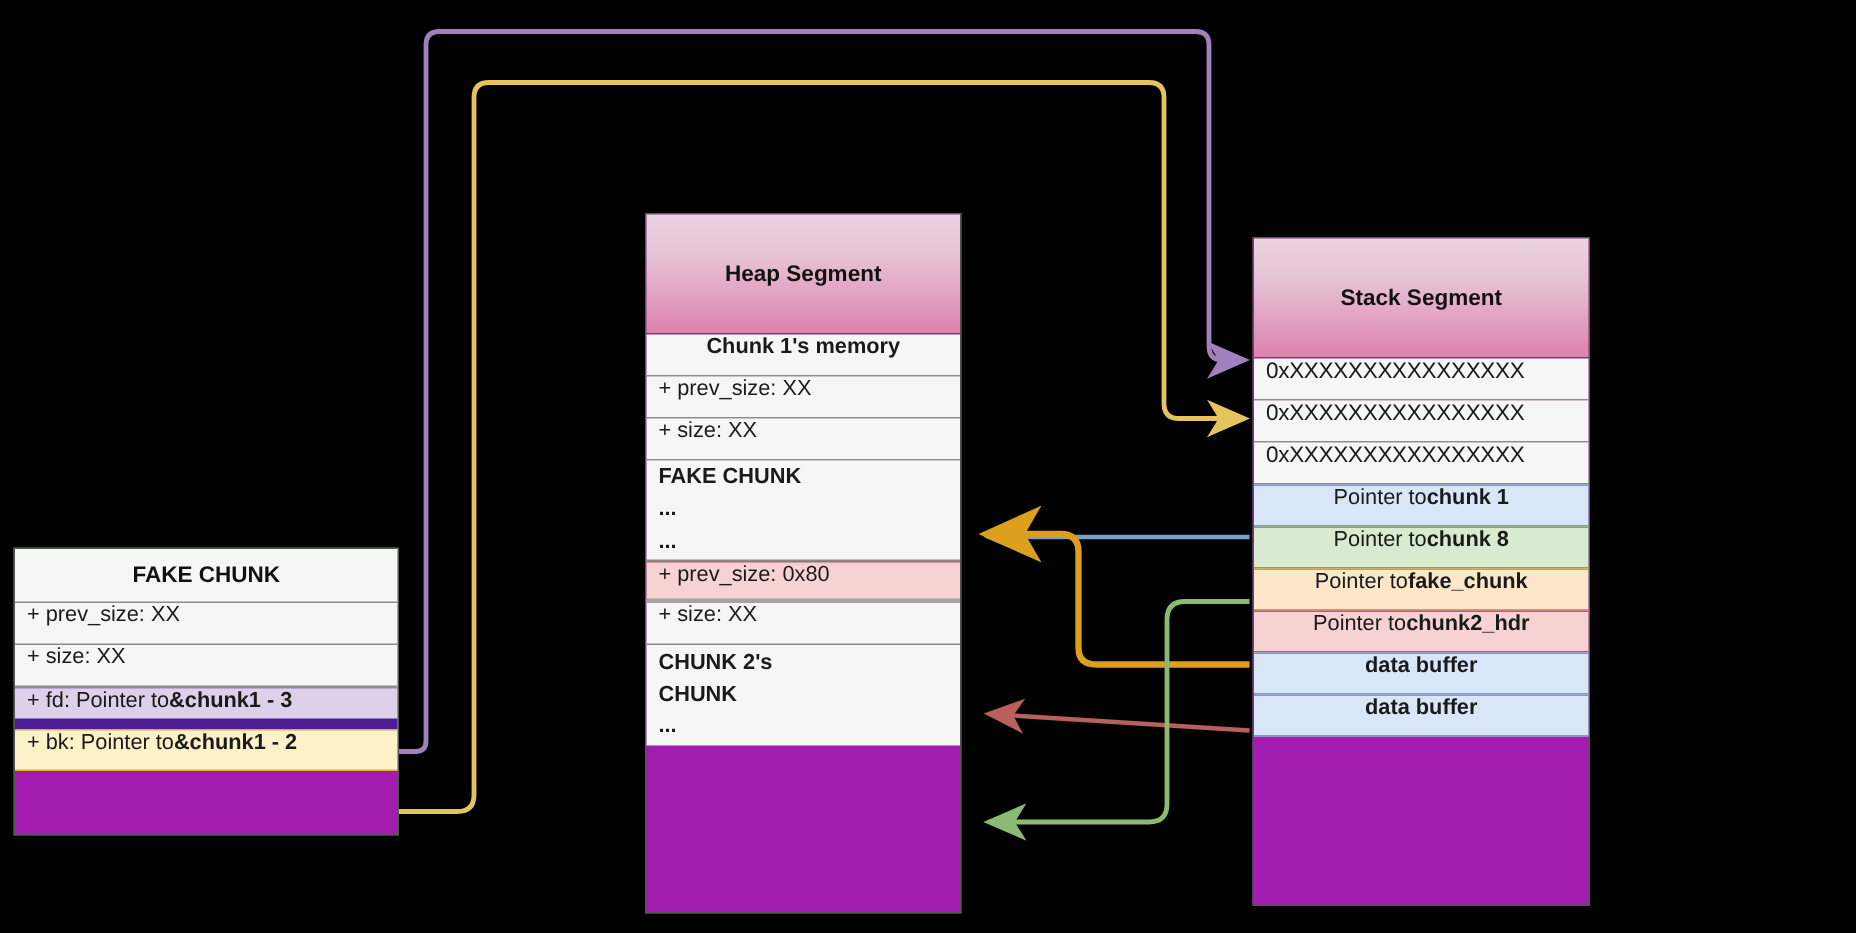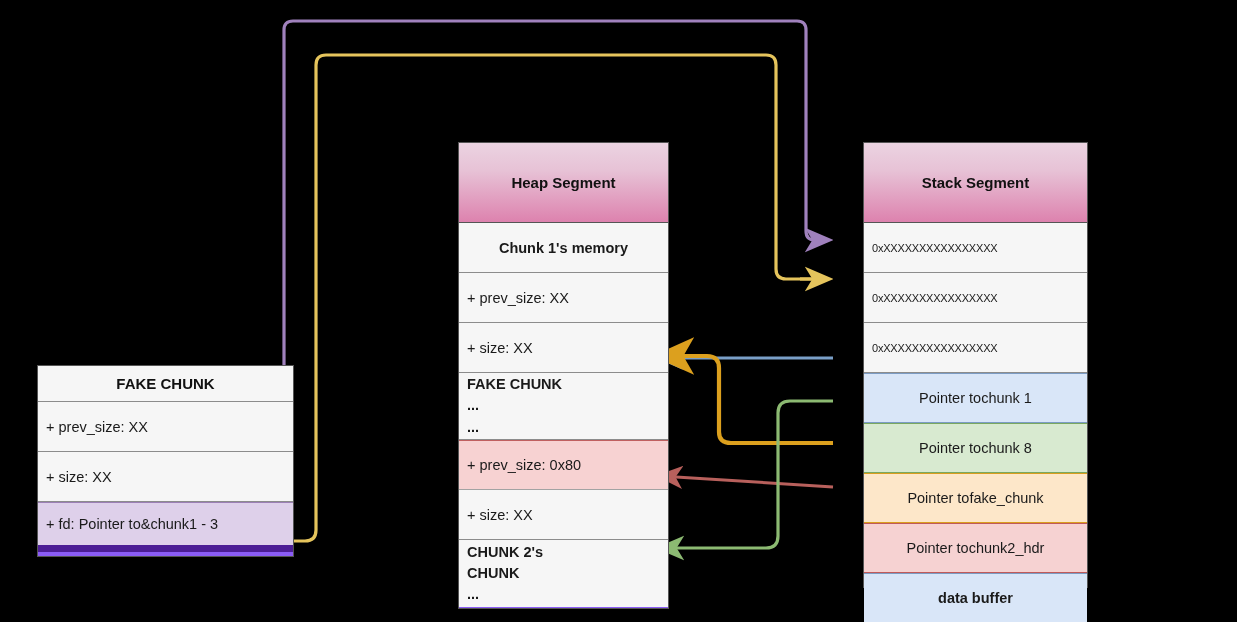--- a/index.html
+++ b/index.html
@@ -20,69 +20,67 @@
     position: absolute;
     left: 0; top: 0;
     width: 1237px; height: 622px;
     pointer-events: none;
     z-index: 1;
   }
   .box {
     position: absolute;
     z-index: 2;
     border: 1px solid #555555;
-    background: #8b5cf6;
-    margin-left: 28px;
+    background: #a21caf;
   }
   .seg-header {
     height: 80px;
     display: flex;
     align-items: center;
     justify-content: center;
     font-size: 15px;
     font-weight: bold;
     color: #111111;
     background: linear-gradient(to bottom, #ebd3e1 0%, #e7c2d6 35%, #dd82ae 100%);
     border-bottom: 1px solid #555555;
   }
   .row {
-    height: 50px;
+    height: 28px;
     display: flex;
-    align-items: center;
     font-size: 14.5px;
     color: #1a1a1a;
     background: #f6f6f6;
     border-bottom: 1px solid #8c8c8c;
     padding: 0 8px;
     white-space: nowrap;
   }
   .row:last-child { border-bottom: none; }
   .row.center { justify-content: center; font-weight: bold; }
   .row.bold { font-weight: bold; }
   .row.tall3 {
     height: 67px;
     flex-direction: column;
     align-items: flex-start;
     justify-content: center;
     line-height: 1.45;
   }
   .row .dots { font-weight: bold; font-size: 14.5px; }
-  .row b { font-weight: normal; }
+  .row b { font-weight: bold; }
 
   
   #heap-box { left: 430px; top: 142px; width: 211px; height: 467px; }
   #heap-box .row.pink {
     background: #f7d2d2;
     border-top: 1px solid #c06060;
-    border-bottom: 1px solid #a3a3a3;
+    border-bottom: 3px solid #a3a3a3;
   }
 
   
-  #stack-box { left: 835px; top: 142px; width: 225px; height: 446px; }
-  #stack-box .row.addr { font-size: 11px; letter-spacing: -0.2px; }
+  #stack-box { left: 835px; top: 158px; width: 225px; height: 446px; }
+  #stack-box .row.addr { font-size: 15px; letter-spacing: -0.2px; }
   #stack-box .row.blue {
     background: #d9e6f8;
     border-bottom: 1px solid #7c9cc4;
     border-top: 1px solid #7c9cc4;
   }
   #stack-box .row.green {
     background: #d8ead0;
     border-bottom: 1px solid #7aa860;
     border-top: 1px solid #7aa860;
   }
@@ -227,15 +225,19 @@
     <div class="row">
       <span>+ prev_size: XX</span>
     </div>
     <div class="row">
       <span>+ size: XX</span>
     </div>
     <div class="row lavender">
       <span>+ fd: Pointer to </span>
         <b>&amp;chunk1 - 3</b>
     </div>
+    <div class="row cream">
+      <span>+ bk: Pointer to </span>
+        <b>&amp;chunk1 - 2</b>
+    </div>
   </div>
 
 </div>
 
 </body></html>

